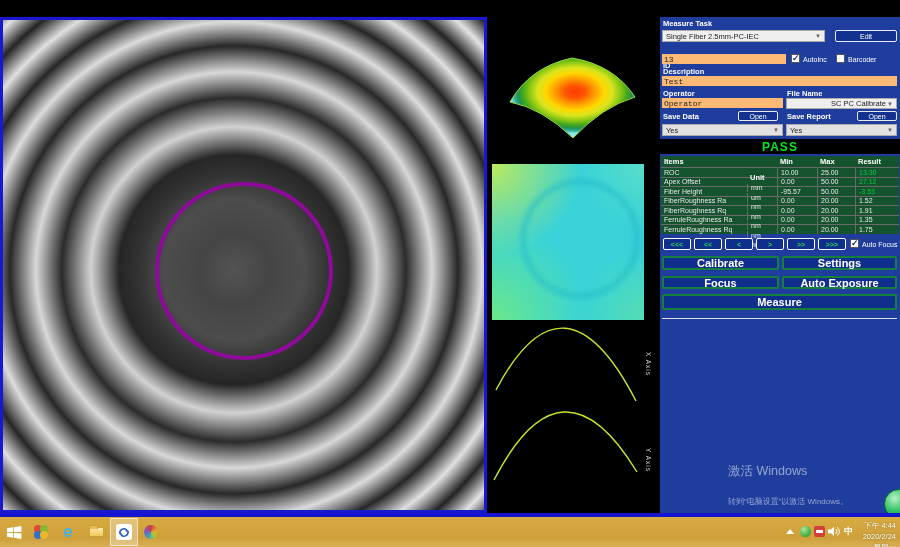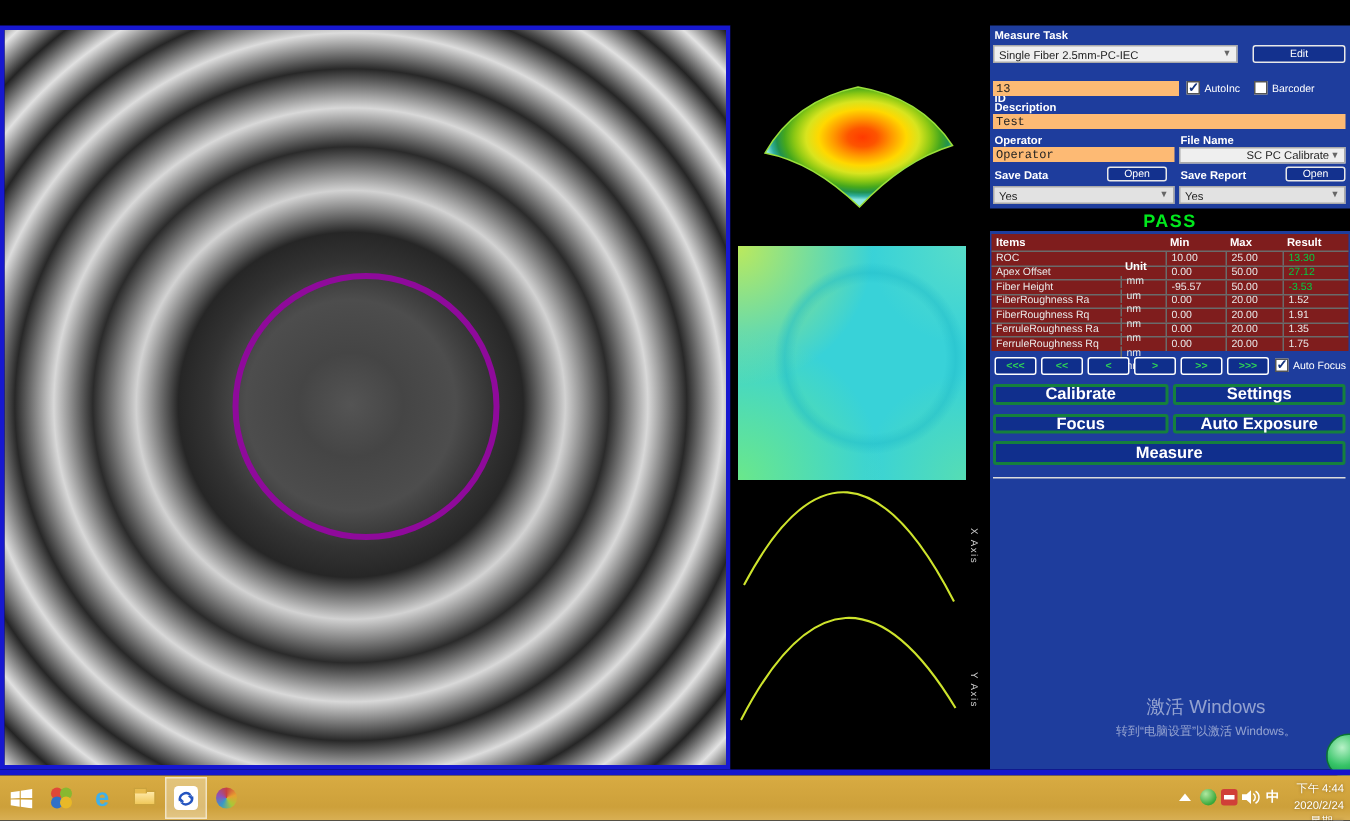--- a/index.html
+++ b/index.html
@@ -66,21 +66,21 @@
     display:flex; align-items:center; justify-content:center; cursor:default; }
   .checkbox { position:absolute; width:9px; height:9px; background:#fff; border:1px solid #555; }
   .checkbox.checked::after { content:"✓"; position:absolute; left:0px; top:-2px;
     font-size:9px; font-weight:bold; color:#16357e; }
   .cb-label { position:absolute; color:#fff; font-size:7px; white-space:nowrap; }
 
   .pass-bar { position:absolute; left:0; top:122px; width:240px; height:15px; background:#000;
     display:flex; align-items:center; justify-content:center; }
   .pass-text { color:#00e81c; font-size:12px; font-weight:bold; letter-spacing:1px; }
 
-  .results-table { position:absolute; left:1px; top:139px; width:238px; background:#7f1d1d; }
+  .results-table { position:absolute; left:1px; top:139px; width:238px; background:#14532d; }
   .thead { display:flex; height:11px; align-items:center; }
   .thead .tcell { color:#fff; font-weight:bold; font-size:7.5px; border:none; }
   .trow { display:flex; height:9.5px; align-items:center; border-top:1px solid #6a6a6a; }
   .tcell { font-size:7px; color:#e8e8e8; padding-left:3px; overflow:hidden; white-space:nowrap;
     height:100%; display:flex; align-items:center; }
   .trow .tcell { border-left:1px solid #6a6a6a; }
   .trow .tcell:first-child { border-left:none; }
   .c0 { width:86px; } .c1 { width:30px;margin-top:31px; } .c2 { width:40px; } .c3 { width:38px; } .c4 { width:44px; }
   .tcell.green { color:#00cc44; }
 
@@ -88,23 +88,23 @@
   .navbtn { position:relative; float:left; margin-left:3px; width:28px; height:12px;
     background:#0f2f8c; border:1px solid #fff; border-radius:2px; color:#2ed655;
     font-family:"Liberation Sans",sans-serif; font-size:7px; font-weight:bold; line-height:9px; }
 
   .action-btn { position:absolute; background:#102f8d; border:2px solid #15803d; border-radius:2px;
     color:#fff; font-family:"Liberation Sans",sans-serif; font-size:11px; font-weight:bold;
     display:flex; align-items:center; justify-content:center; }
 
   .hline { position:absolute; left:2px; top:301px; width:235px; height:1px; background:#dcdcdc; }
 
-  .watermark { position:absolute; left:84px; top:446px; color:rgba(255,255,255,0.52);text-align:center; }
+  .watermark { position:absolute; left:68px; top:446px; color:rgba(255,255,255,0.52); }
   .wm1 { font-size:12.5px; }
-  .wm2 { font-size:8px; margin-top:2px; }
+  .wm2 { font-size:8px; margin-top:16px; }
 
   .green-ball { position:absolute; left:224px; top:472px; width:30px; height:30px; border-radius:50%;
     background:radial-gradient(circle at 35% 30%, #b8f2c8, #37c468 45%, #0e8f3e 85%);
     border:1px solid #0a7433; }
 
   
   .win-bottom { position:absolute; left:0; top:513px; width:900px; height:4px; background:#1415cd; }
 
   
   .taskbar { position:absolute; left:0; top:517px; width:900px; height:30px;

